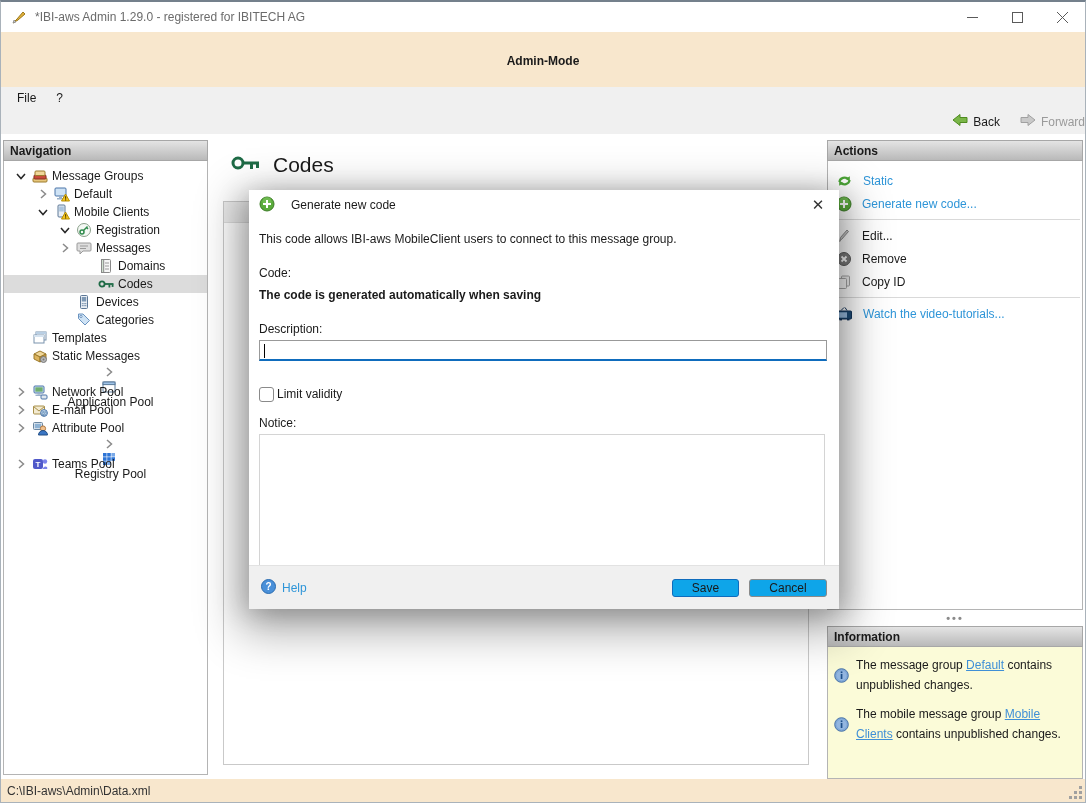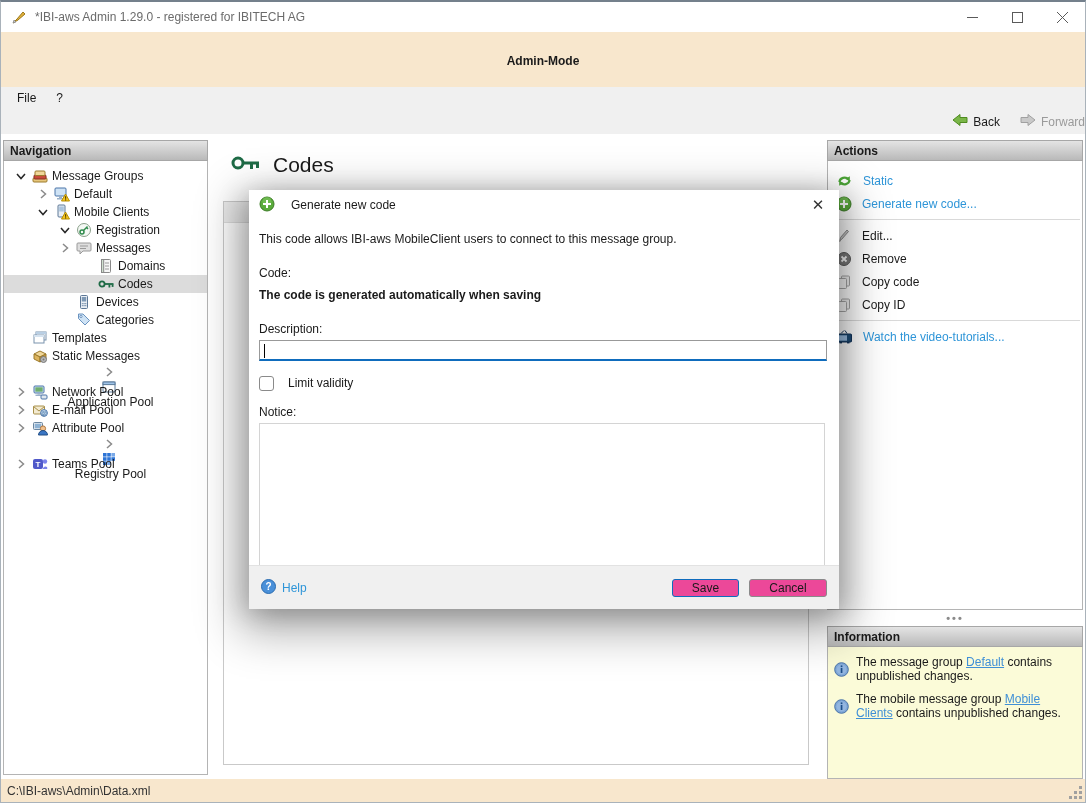--- a/index.html
+++ b/index.html
@@ -47,47 +47,47 @@
   .actions-panel { position:absolute; left:826px; top:138px; width:256px; }
   .actions-body { background:#fff; border:1px solid #b4b4b4; border-top:none; height:449px; padding-top:8px; }
   .action-item { display:flex; align-items:center; gap:10px; padding:4px 8px; height:23px; }
   .action-item .alabel { white-space:nowrap; }
   .action-item.link .alabel { color:#2e95d8; }
   .action-sep { border-top:1px solid #d9d9d9; margin:4px 2px 4px 8px; }
   .gripper { position:absolute; left:826px; top:608px; width:256px; height:16px; display:flex; align-items:center; justify-content:center; color:#8a8a8a; font-weight:bold; letter-spacing:2px; font-size:11px; }
   .info-panel { position:absolute; left:826px; top:624px; width:256px; }
   .info-body { background:#fbfbd8; border:1px solid #b4b4b4; border-top:none; height:132px; padding:8px 6px 0 6px; }
   .info-item { display:flex; gap:7px; margin-bottom:9px; }
-  .info-item .itext { line-height:14px; }
+  .info-item .itext { line-height:20px; }
   .info-link { color:#3f8fd6; text-decoration:underline; cursor:pointer; }
 
   
   .statusbar { position:absolute; left:0; bottom:0; width:100%; height:23px; background:#f8e7cd; display:flex; align-items:center; padding-left:6px; color:#333; }
   .resize-grip { position:absolute; right:2px; bottom:2px; width:14px; height:14px; }
 
   
   .dialog { position:absolute; left:248px; top:188px; width:590px; height:419px; background:#fff; z-index:50;
             box-shadow:0 14px 42px 10px rgba(0,0,0,0.30), -10px 4px 24px rgba(0,0,0,0.12), 10px 4px 24px rgba(0,0,0,0.14); }
   .dlg-titlebar { height:30px; display:flex; align-items:center; padding:0 10px; }
   .dlg-title { margin-left:16px; }
   .dlg-close { margin-left:auto; width:22px; height:22px; display:flex; align-items:center; justify-content:center; font-size:15px; color:#333; }
   .dlg-body { padding:12px 10px 0 10px; }
   .dlg-intro { margin-bottom:20px; }
   .dlg-codelabel { margin-bottom:8px; }
   .dlg-codeval { font-weight:bold; margin-bottom:20px; }
   .dlg-desclabel { margin-bottom:4px; }
   .desc-input { position:relative; width:568px; height:21px; border:1px solid #999; border-bottom:2px solid #0f6cbd; background:#fff; }
   .caret { position:absolute; left:4px; top:3px; width:1px; height:14px; background:#000; }
-  .chk-row { display:flex; align-items:center; gap:14px; margin-top:14px; height:16px; }
+  .chk-row { display:flex; align-items:center; gap:3px; margin-top:25px; height:16px; }
   .checkbox { width:15px; height:15px; border:1px solid #8a8a8a; border-radius:3px; background:#fff; }
   .dlg-noticelabel { margin-top:14px; margin-bottom:4px; }
   .notice-area { width:566px; height:154px; border:1px solid #d4d4d4; background:#fff; }
   .dlg-footer { position:absolute; left:0; bottom:0; width:100%; height:44px; background:#f0f0f0; border-top:1px solid #e2e2e2; display:flex; align-items:center; padding:0 12px; }
   .help-link { display:flex; align-items:center; gap:6px; color:#2e95d8; }
-  .btn { height:18px; border-radius:3px; background:#ec4899; display:flex; align-items:center; justify-content:center; padding:0 2px; }
+  .btn { height:18px; border-radius:3px; background:#0ea5e9; display:flex; align-items:center; justify-content:center; padding:0 2px; }
   .btn-save { width:67px; border:1px solid #0f6cbd; margin-left:auto; }
   .btn-cancel { width:78px; border:1px solid #8a8a8a; margin-left:10px; }
 </style>
 </head>
 <body>
 
 <div class="window">
 
   <div class="titlebar">
     <span class="appicon">
@@ -458,29 +458,20 @@
           <span class="alabel">Edit...</span>
         </div>
         <div class="action-item">
           <span style="display: inline-flex; align-items: center;">
             <svg width="16" height="16" viewBox="0 0 16 16">
               <circle cx="8" cy="8" r="6.5" fill="#7d7d7d" stroke="#5c5c5c"></circle>
               <path d="M5.5 5.5 L10.5 10.5 M10.5 5.5 L5.5 10.5" stroke="#fff" stroke-width="1.8"></path>
             </svg>
           </span>
           <span class="alabel">Remove</span>
-        </div>
-        <div class="action-item">
-          <span style="display: inline-flex; align-items: center;">
-            <svg width="16" height="16" viewBox="0 0 16 16">
-              <rect x="5.5" y="2" width="8" height="10" rx="1" fill="#f2f2f2" stroke="#a8a8a8"></rect>
-              <rect x="2.5" y="4.5" width="8" height="10" rx="1" fill="#fbfbfb" stroke="#a8a8a8"></rect>
-            </svg>
-          </span>
-          <span class="alabel">Copy code</span>
         </div>
         <div class="action-item">
           <span style="display: inline-flex; align-items: center;">
             <svg width="16" height="16" viewBox="0 0 16 16">
               <rect x="5.5" y="2" width="8" height="10" rx="1" fill="#f2f2f2" stroke="#a8a8a8"></rect>
               <rect x="2.5" y="4.5" width="8" height="10" rx="1" fill="#fbfbfb" stroke="#a8a8a8"></rect>
             </svg>
           </span>
           <span class="alabel">Copy ID</span>
         </div>

